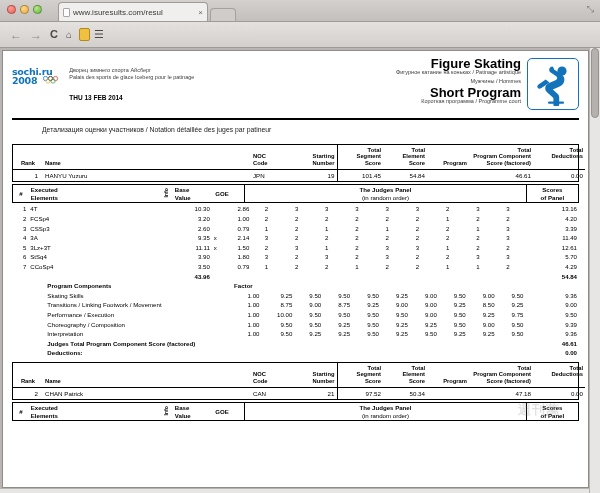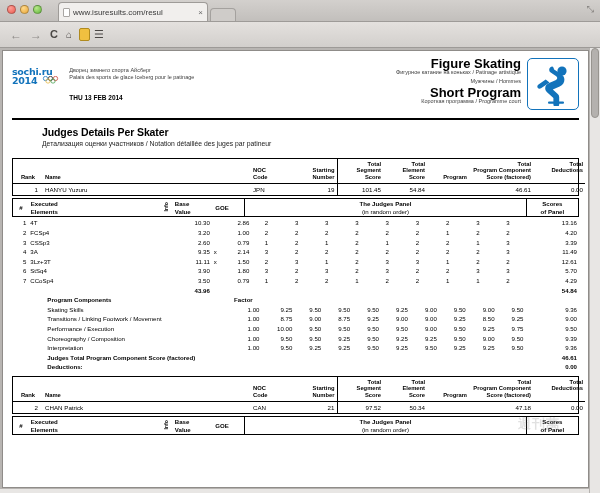--- a/index.html
+++ b/index.html
@@ -212,21 +212,21 @@
 
   <div class="viewer">
     <div class="page">
       <div class="pdf">
 
         <div class="hdr">
           <div class="hdr-left">
             <div class="logo">
               <div class="logo-text">sochi.ru</div>
               <div class="logo-text">
-                <span>2014</span>
+                <span>2008</span>
                 <span class="rings">
                   <svg width="20" height="8" viewBox="0 0 40 16">
                     <circle cx="7" cy="5" r="4.3" fill="none" stroke="#1273bb" stroke-width="1.5"></circle>
                     <circle cx="17" cy="5" r="4.3" fill="none" stroke="#1a1a1a" stroke-width="1.5"></circle>
                     <circle cx="27" cy="5" r="4.3" fill="none" stroke="#c8392b" stroke-width="1.5"></circle>
                     <circle cx="12" cy="10" r="4.3" fill="none" stroke="#e8b53a" stroke-width="1.5"></circle>
                     <circle cx="22" cy="10" r="4.3" fill="none" stroke="#3f9e4d" stroke-width="1.5"></circle>
                   </svg>
                 </span>
               </div>
@@ -255,21 +255,20 @@
                   <rect x="16" y="39.5" width="16" height="2.2" rx="1"></rect>
                 </g>
               </svg>
             </div>
           </div>
         </div>
 
         <div class="rule-thick"></div>
 
         <div class="title-block">
-          <div class="title-en">Judges Details Per Skater</div>
           <div class="title-sub">Детализация оценки участников / Notation détaillée des juges par patineur</div>
         </div>
 
         <div class="outer-box">
           <table class="skater-hdr">
             <colgroup>
               <col style="width:30px">
                 <col style="width:208px">
               <col style="width:34px">
                 <col style="width:52px">

